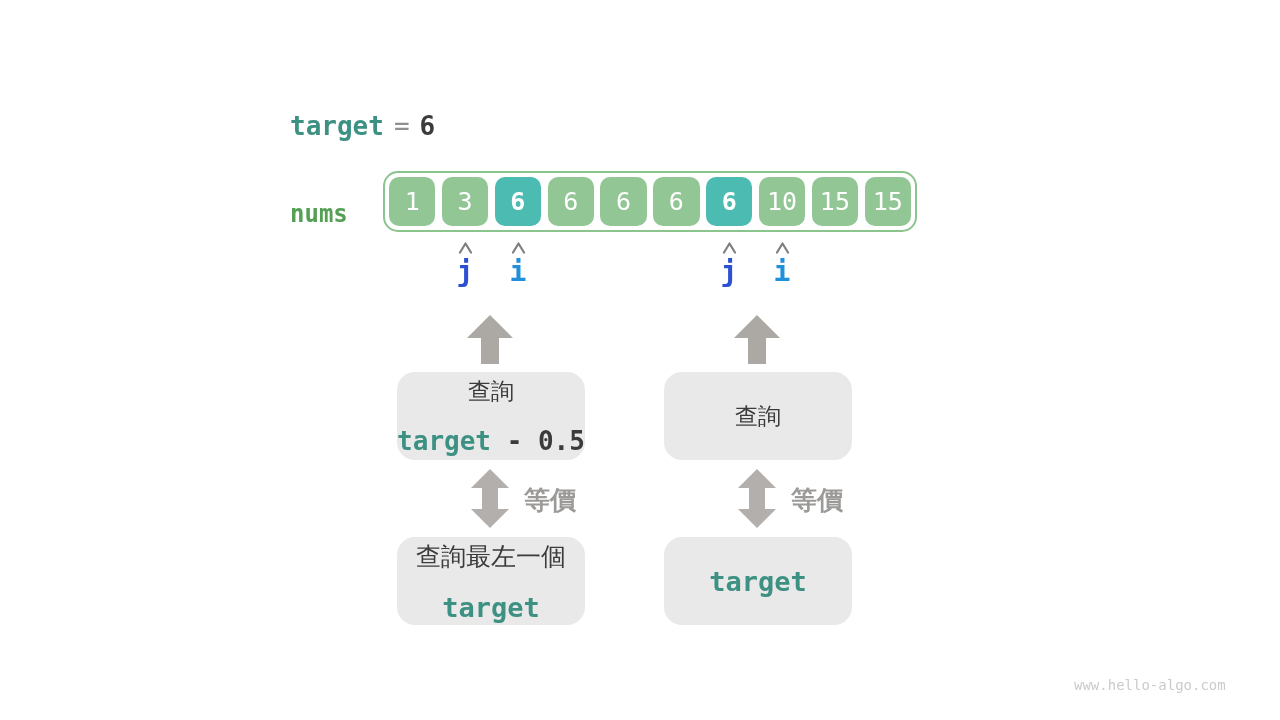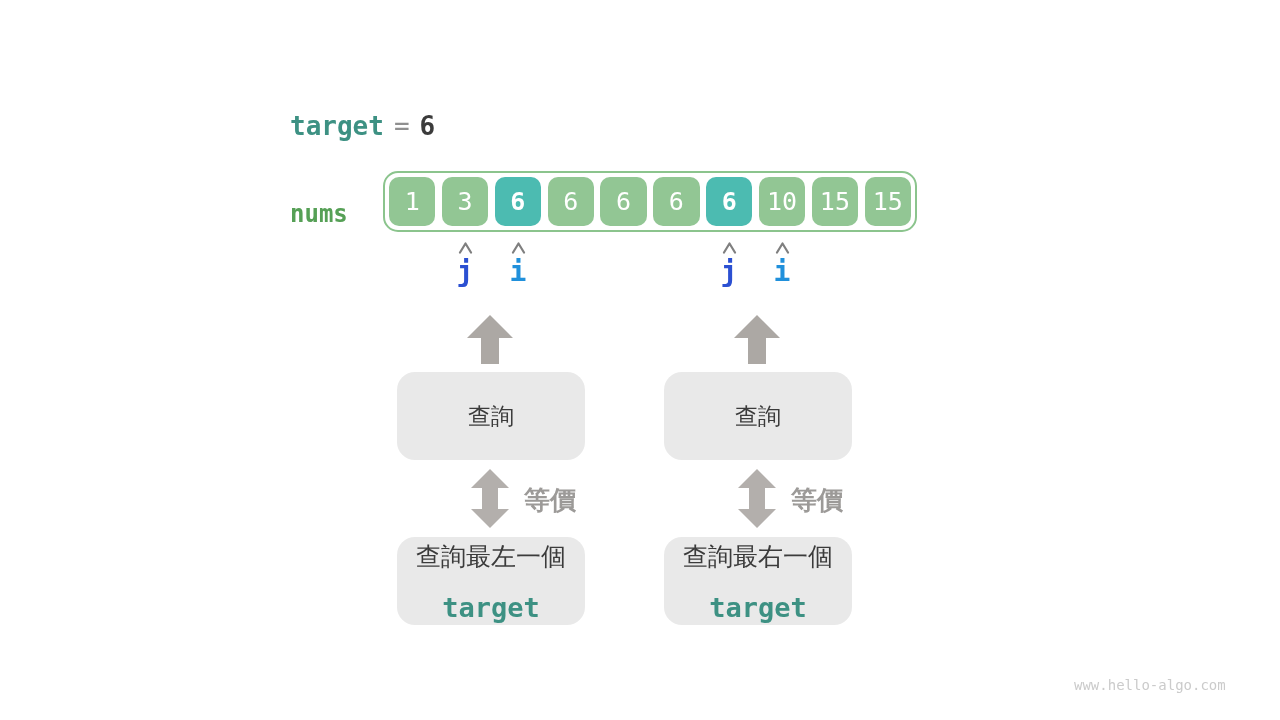--- a/index.html
+++ b/index.html
@@ -121,20 +121,21 @@
       </svg>
   </div>
   <div class="up-arrow right">
     <svg width="46" height="49">
         <polygon points="23,0 46,23 32,23 32,49 14,49 14,23 0,23" fill="#ACA8A4"></polygon>
       </svg>
   </div>
 
   <div class="gbox q-left">
     <div class="cjk">查詢</div>
+    <div class="code"><span class="var">target</span><span> - 0.5</span></div>
   </div>
   <div class="gbox q-right">
     <div class="cjk">查詢</div>
   </div>
 
   <div class="dbl-arrow left">
     <svg width="44" height="59">
         <polygon points="22,0 41,19 30,19 30,40 41,40 22,59 3,40 14,40 14,19 3,19" fill="#B3AFAC"></polygon>
       </svg>
   </div>
@@ -144,19 +145,18 @@
       </svg>
   </div>
   <div class="equiv left">等價</div>
   <div class="equiv right">等價</div>
 
   <div class="gbox r-left">
     <div class="cjk2">查詢最左一個</div>
     <div class="code var-only">target</div>
   </div>
   <div class="gbox r-right">
-    <div class="cjk2">查詢最右一個</div>
     <div class="code var-only">target</div>
   </div>
 
   <div class="watermark">www.hello-algo.com</div>
 
 </div>
 
 </body></html>

